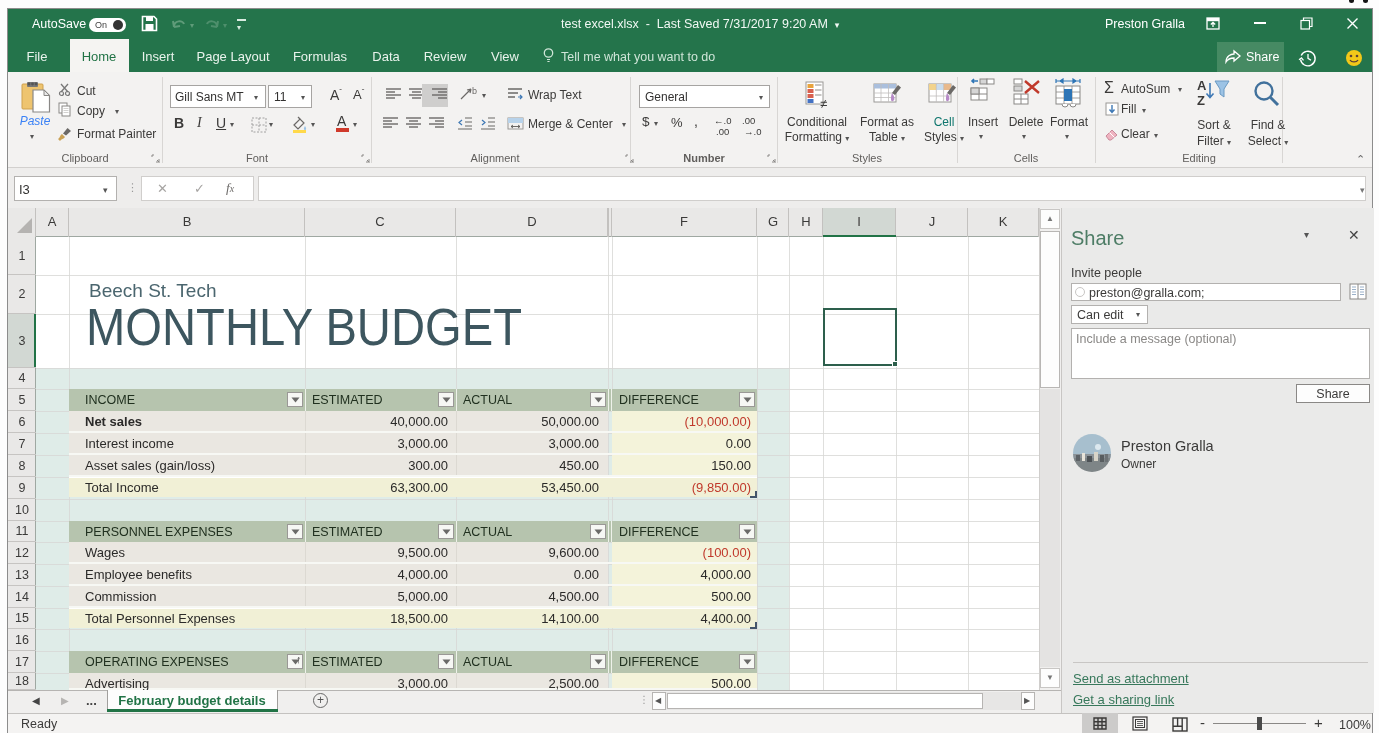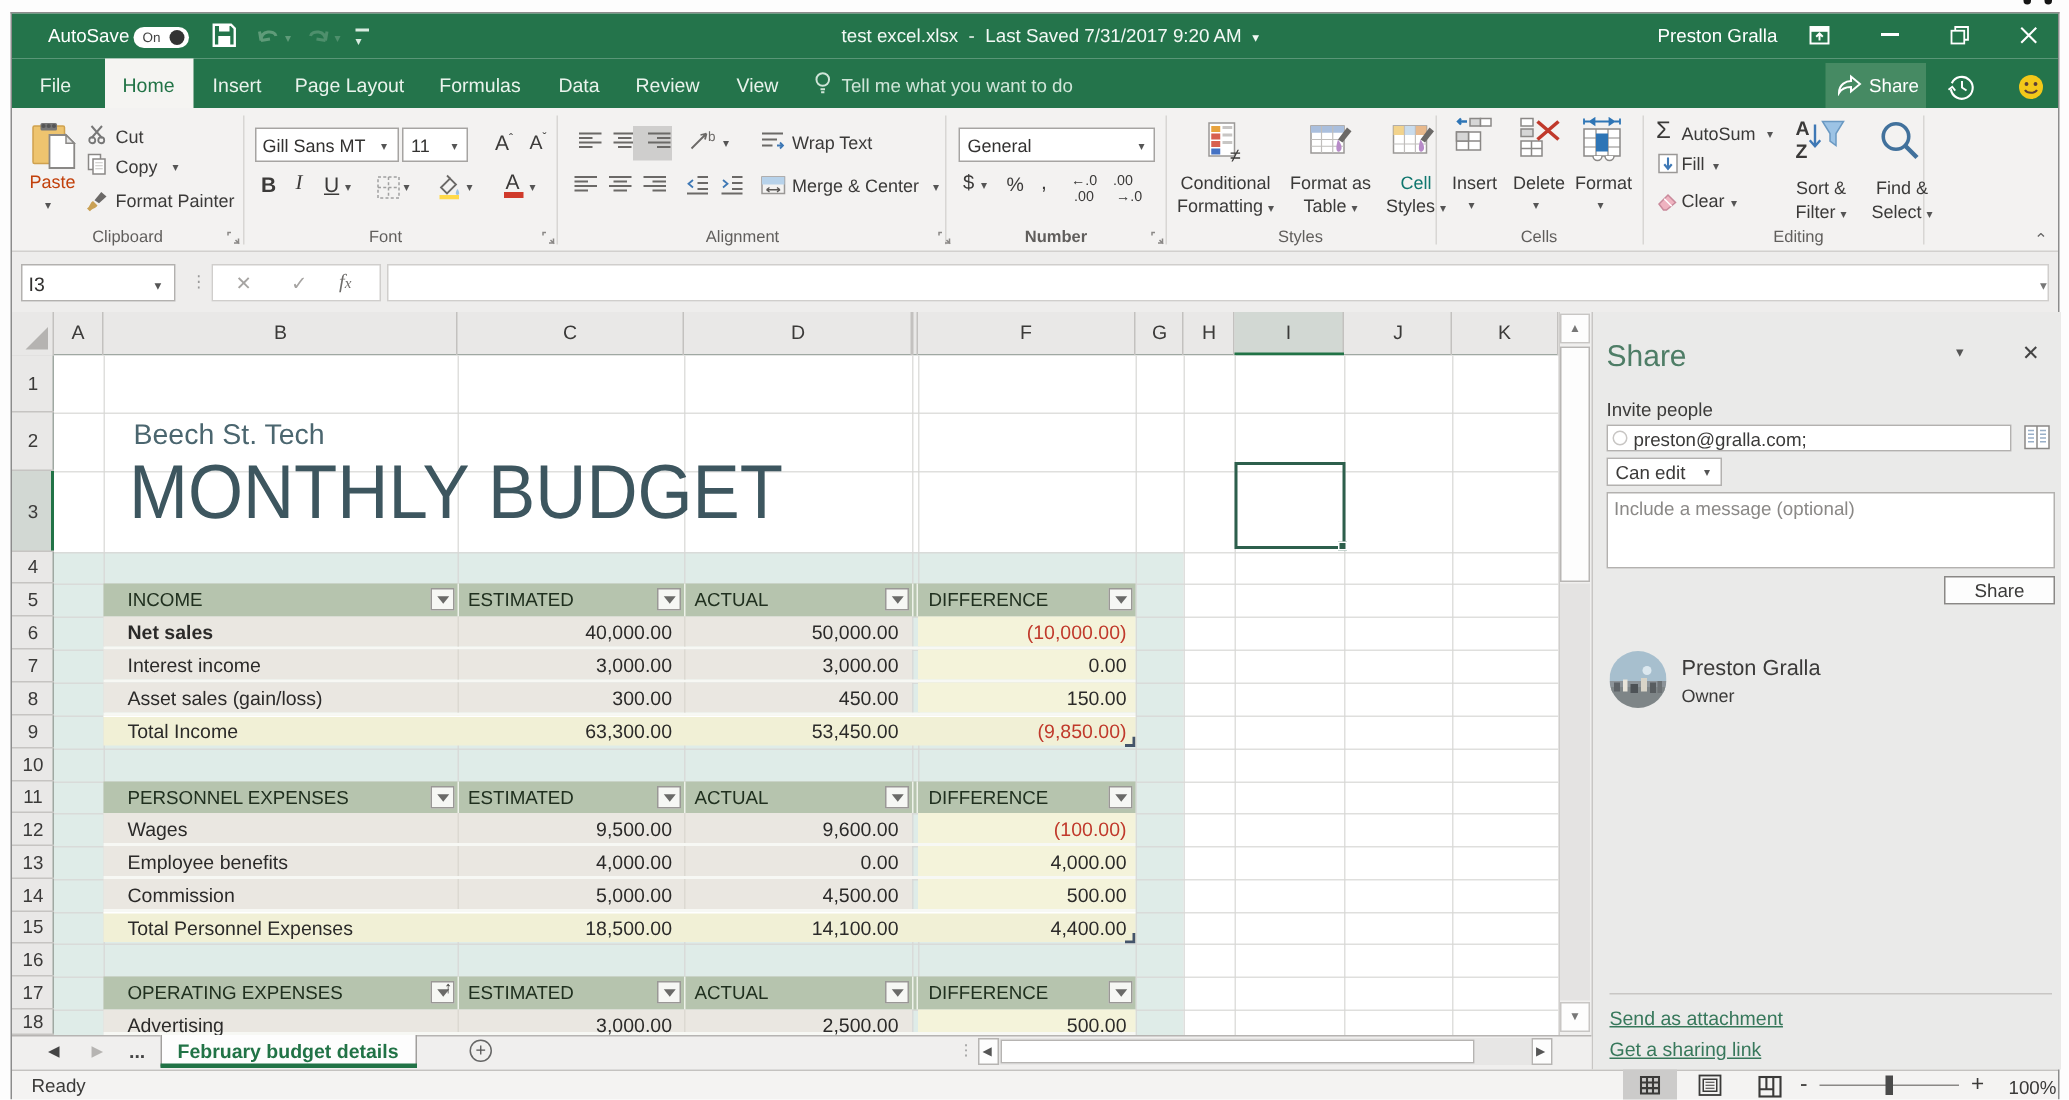--- a/index.html
+++ b/index.html
@@ -108,21 +108,21 @@
 <div class="a" style="left:1348px;top:144px;font-size:11px;color:#666;">⌃</div>
 <svg class="a" style="left:12px;top:72px;" width="31" height="33" viewBox="0 0 31 33">
       <rect x="2" y="3" width="21" height="25" rx="1" fill="#eec46f" stroke="#cfa14e" stroke-width="1"></rect>
       <rect x="7" y="1" width="11" height="5" rx="1" fill="#777"></rect>
       <circle cx="9" cy="3" r="1.4" fill="#555"></circle>
       <circle cx="12.5" cy="3" r="1.4" fill="#555"></circle>
       <circle cx="16" cy="3" r="1.4" fill="#555"></circle>
       <path d="M13 9 H24 L29.5 14.5 V31 H13 Z" fill="#fff" stroke="#8a8886" stroke-width="1.2"></path>
       <path d="M24 9 V14.5 H29.5 Z" fill="#e8e8e8" stroke="#8a8886" stroke-width="1"></path>
     </svg>
-<div class="a" style="left:27px;top:105px;transform:translateX(-50%);font-size:12px;color:#c2410c;">Paste</div>
+<div class="a" style="left:27px;top:105px;transform:translateX(-50%);font-size:12px;color:#3b82f6;font-style:italic;">Paste</div>
 <div class="a" style="left:22px;top:123px;font-size:8px;color:#555;">▾</div>
 <svg class="a" style="left:50px;top:73px;" width="15" height="15" viewBox="0 0 15 15">
       <path d="M3 2 L10 10 M10 2 L3 10" stroke="#777" stroke-width="1.3"></path>
       <circle cx="3.5" cy="11.5" r="2" fill="none" stroke="#777" stroke-width="1.2"></circle>
       <circle cx="9.5" cy="11.5" r="2" fill="none" stroke="#777" stroke-width="1.2"></circle>
     </svg>
 <div class="a" style="left:69px;top:75px;font-size:12px;color:#3b3a39;">Cut</div>
 <svg class="a" style="left:50px;top:93px;" width="14" height="15" viewBox="0 0 14 15">
       <rect x="1" y="1" width="8" height="10" fill="#fff" stroke="#8a8886"></rect>
       <rect x="4" y="4" width="8" height="10" fill="#fff" stroke="#8a8886"></rect>

